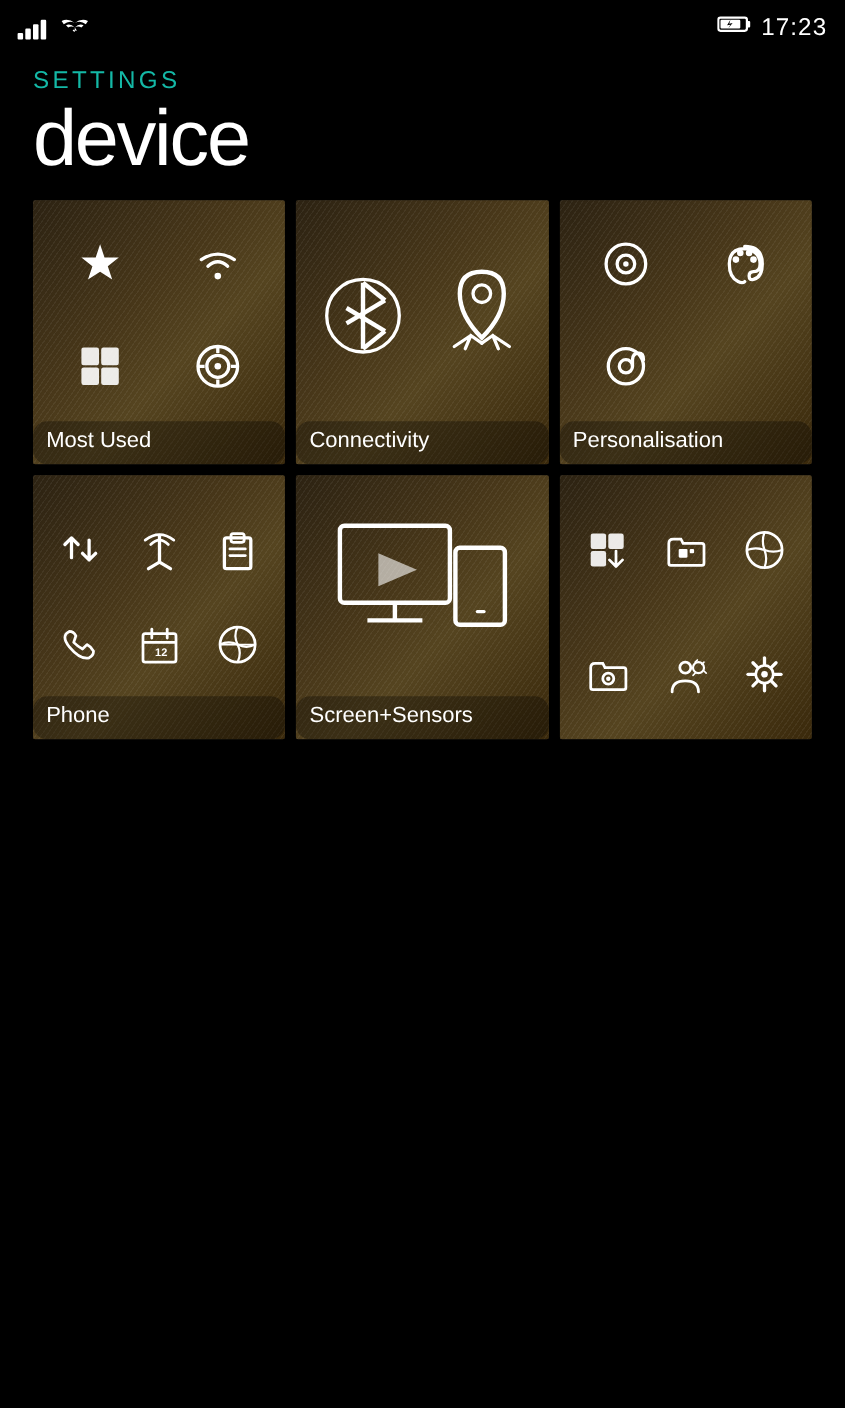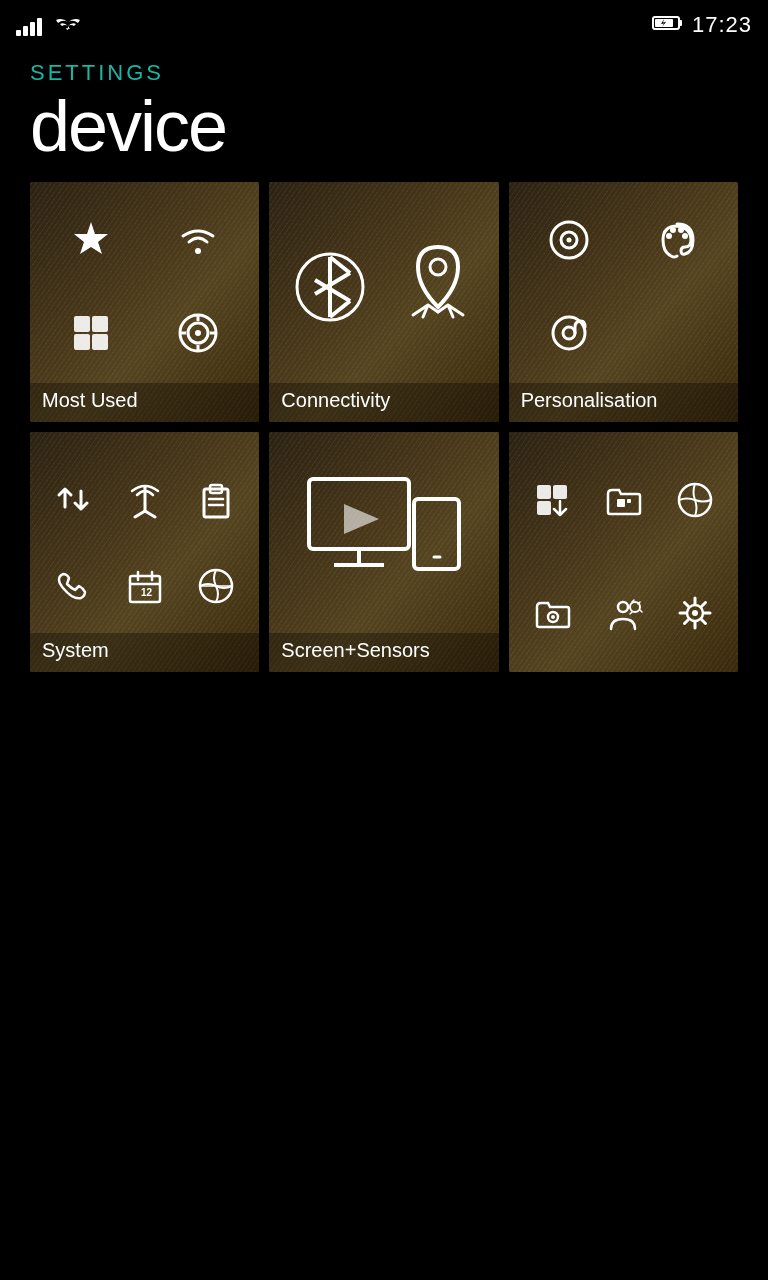--- a/index.html
+++ b/index.html
@@ -142,20 +142,21 @@
     .tile-icons-2x2 {
       grid-template-columns: 1fr 1fr;
       grid-template-rows: 1fr 1fr;
     }
     .tile-label {
       padding: 6px 12px 10px 12px;
       font-size: 20px;
       font-weight: 300;
       color: #fff;
       background: rgba(0,0,0,0.3);
+      border-radius: 13px;
     }
 
     .icon-cell {
       display: flex;
       align-items: center;
       justify-content: center;
     }
 
     
     svg {
@@ -402,21 +403,21 @@
         </div>
         <div class="icon-cell">
           <svg width="40" height="40" viewBox="0 0 40 40">
             <ellipse cx="20" cy="20" rx="16" ry="16" fill="none" stroke="white" stroke-width="2.5"></ellipse>
             <path d="M4 20 Q12 16 20 20 Q28 24 36 20" fill="none" stroke="white" stroke-width="2"></path>
             <path d="M20 4 Q16 12 20 20 Q24 28 20 36" fill="none" stroke="white" stroke-width="2"></path>
             <line x1="4" y1="20" x2="36" y2="20" stroke="white" stroke-width="1.5"></line>
           </svg>
         </div>
       </div>
-      <div class="tile-label">System</div>
+      <div class="tile-label">Phone</div>
     </div>
   </div>
 
   <div class="tile tile-screen">
     <div class="tile-bg"></div>
     <div class="scratch"></div>
     <div class="tile-content">
       <div style="flex:1; display:flex; align-items:center; justify-content:center; padding:10px 10px 4px 10px;">
         <div>
           <svg width="170" height="130" viewBox="0 0 170 130">

